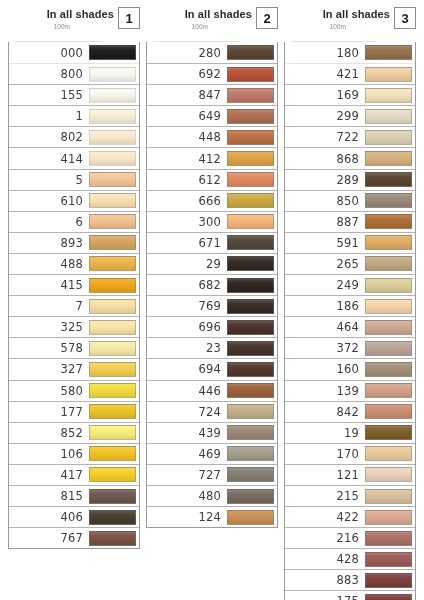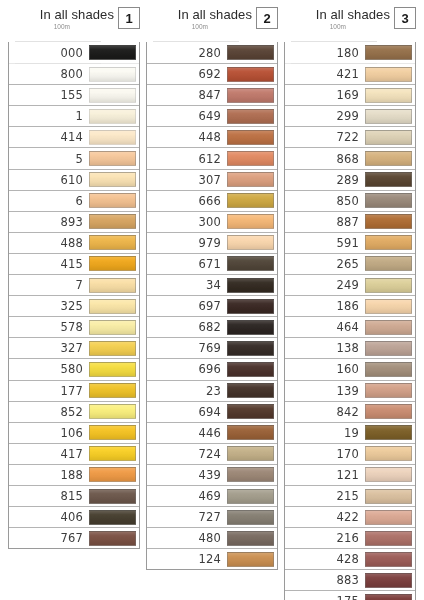--- a/index.html
+++ b/index.html
@@ -30,22 +30,22 @@
   }
   .col-head {
     position: relative;
     height: 36px;
     box-sizing: border-box;
     padding-right: 26px;
     text-align: right;
   }
   .head-title {
     display: block;
-    font-size: 13px;
-    font-weight: normal;
+    font-size: 11px;
+    font-weight: bold;
     color: #2b2b2b;
     letter-spacing: 0.1px;
     line-height: 11px;
     padding-top: 3px;
     white-space: nowrap;
   }
   .head-sub {
     display: block;
     font-size: 6.5px;
     color: #8d8d8d;
@@ -152,20 +152,24 @@
         </div>
         <div class="row">
           <span class="code">155</span>
           <span class="swatch pale" style="background-color: rgb(250, 248, 239);"></span>
         </div>
         <div class="row">
           <span class="code">1</span>
           <span class="swatch pale" style="background-color: rgb(248, 240, 218);"></span>
         </div>
         <div class="row">
+          <span class="code">802</span>
+          <span class="swatch pale" style="background-color: rgb(251, 234, 208);"></span>
+        </div>
+        <div class="row">
           <span class="code">414</span>
           <span class="swatch pale" style="background-color: rgb(252, 232, 200);"></span>
         </div>
         <div class="row">
           <span class="code">5</span>
           <span class="swatch" style="background-color: rgb(246, 199, 154);"></span>
         </div>
         <div class="row">
           <span class="code">610</span>
           <span class="swatch" style="background-color: rgb(251, 227, 180);"></span>
@@ -214,24 +218,20 @@
           <span class="code">852</span>
           <span class="swatch" style="background-color: rgb(251, 240, 126);"></span>
         </div>
         <div class="row">
           <span class="code">106</span>
           <span class="swatch" style="background-color: rgb(246, 196, 35);"></span>
         </div>
         <div class="row">
           <span class="code">417</span>
           <span class="swatch" style="background-color: rgb(249, 207, 37);"></span>
-        </div>
-        <div class="row">
-          <span class="code">188</span>
-          <span class="swatch" style="background-color: rgb(240, 155, 70);"></span>
         </div>
         <div class="row">
           <span class="code">815</span>
           <span class="swatch" style="background-color: rgb(109, 88, 76);"></span>
         </div>
         <div class="row">
           <span class="code">406</span>
           <span class="swatch" style="background-color: rgb(70, 62, 47);"></span>
         </div>
         <div class="row">
@@ -261,50 +261,42 @@
         </div>
         <div class="row">
           <span class="code">649</span>
           <span class="swatch" style="background-color: rgb(176, 110, 82);"></span>
         </div>
         <div class="row">
           <span class="code">448</span>
           <span class="swatch" style="background-color: rgb(189, 113, 68);"></span>
         </div>
         <div class="row">
+          <span class="code">412</span>
+          <span class="swatch" style="background-color: rgb(224, 163, 68);"></span>
+        </div>
+        <div class="row">
           <span class="code">612</span>
           <span class="swatch" style="background-color: rgb(226, 138, 98);"></span>
         </div>
         <div class="row">
-          <span class="code">307</span>
-          <span class="swatch" style="background-color: rgb(221, 160, 127);"></span>
-        </div>
-        <div class="row">
           <span class="code">666</span>
           <span class="swatch" style="background-color: rgb(207, 169, 67);"></span>
         </div>
         <div class="row">
           <span class="code">300</span>
           <span class="swatch" style="background-color: rgb(246, 184, 119);"></span>
         </div>
         <div class="row">
-          <span class="code">979</span>
-          <span class="swatch" style="background-color: rgb(251, 215, 174);"></span>
-        </div>
-        <div class="row">
           <span class="code">671</span>
           <span class="swatch" style="background-color: rgb(81, 70, 57);"></span>
         </div>
         <div class="row">
-          <span class="code">34</span>
+          <span class="code">29</span>
           <span class="swatch" style="background-color: rgb(51, 42, 33);"></span>
-        </div>
-        <div class="row">
-          <span class="code">697</span>
-          <span class="swatch" style="background-color: rgb(58, 40, 35);"></span>
         </div>
         <div class="row">
           <span class="code">682</span>
           <span class="swatch" style="background-color: rgb(44, 37, 34);"></span>
         </div>
         <div class="row">
           <span class="code">769</span>
           <span class="swatch" style="background-color: rgb(54, 44, 39);"></span>
         </div>
         <div class="row">
@@ -406,21 +398,21 @@
         </div>
         <div class="row">
           <span class="code">186</span>
           <span class="swatch" style="background-color: rgb(247, 213, 171);"></span>
         </div>
         <div class="row">
           <span class="code">464</span>
           <span class="swatch" style="background-color: rgb(207, 170, 147);"></span>
         </div>
         <div class="row">
-          <span class="code">138</span>
+          <span class="code">372</span>
           <span class="swatch" style="background-color: rgb(189, 164, 151);"></span>
         </div>
         <div class="row">
           <span class="code">160</span>
           <span class="swatch" style="background-color: rgb(164, 144, 124);"></span>
         </div>
         <div class="row">
           <span class="code">139</span>
           <span class="swatch" style="background-color: rgb(211, 161, 137);"></span>
         </div>

